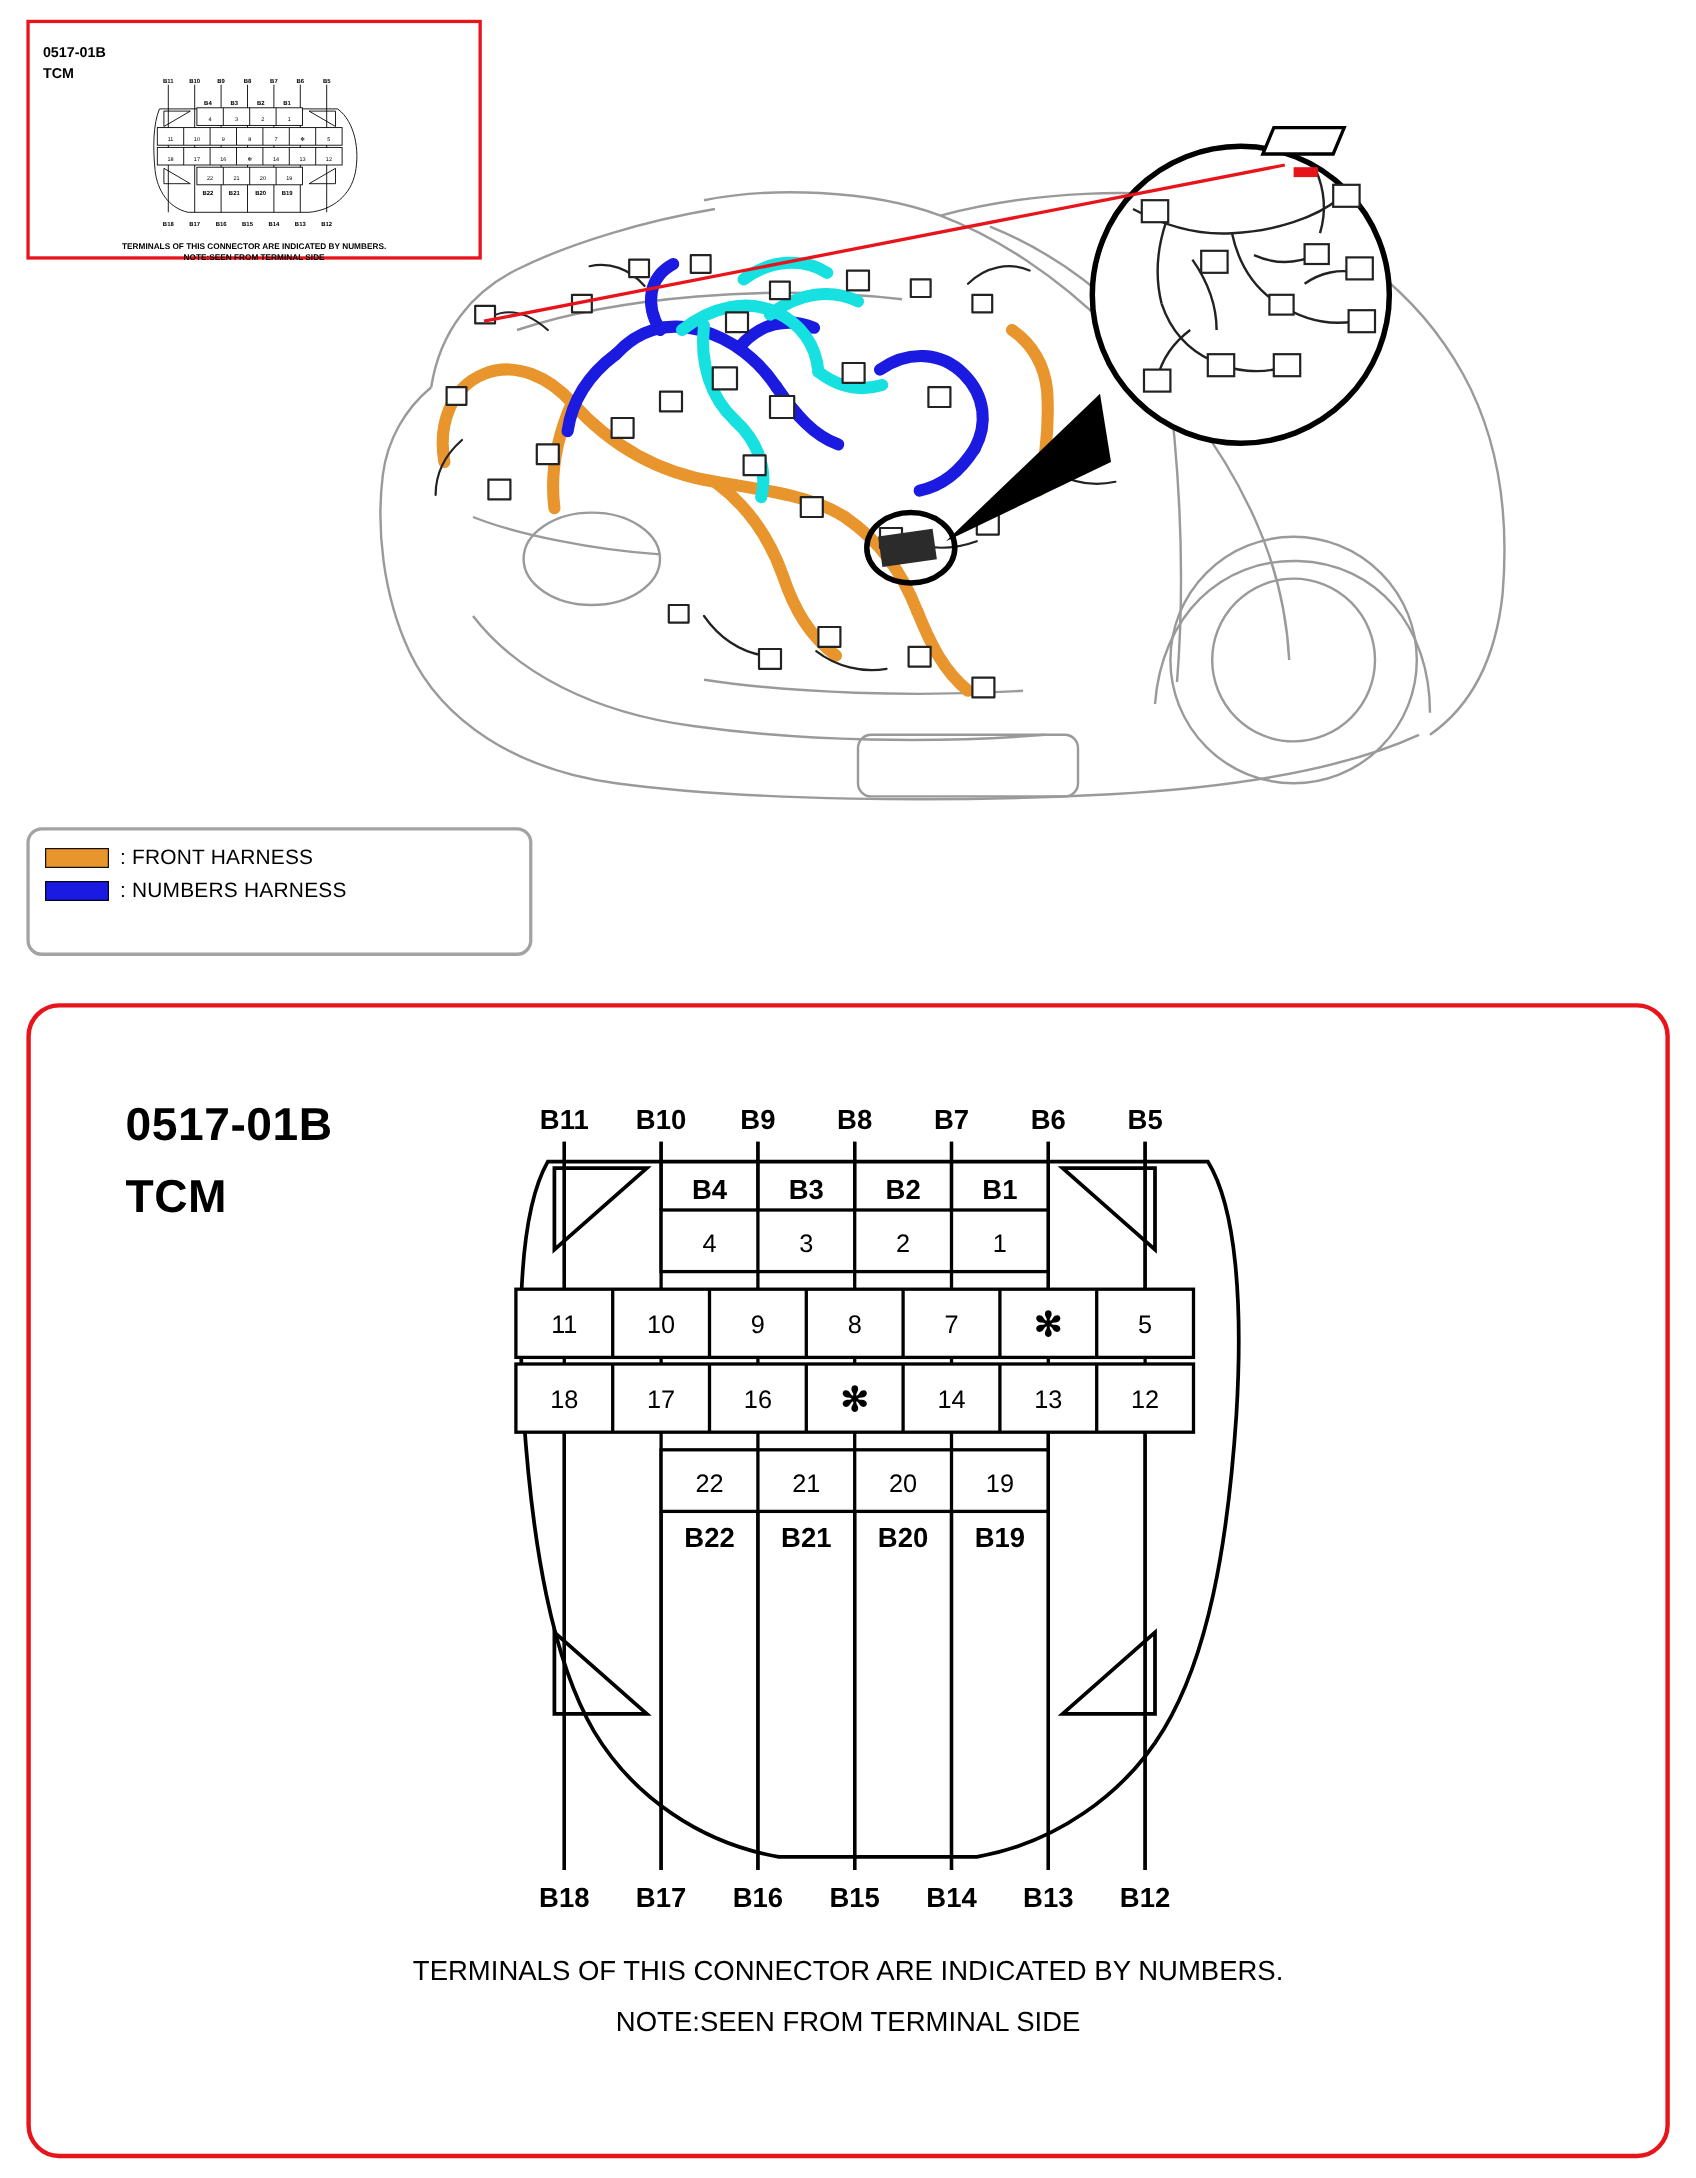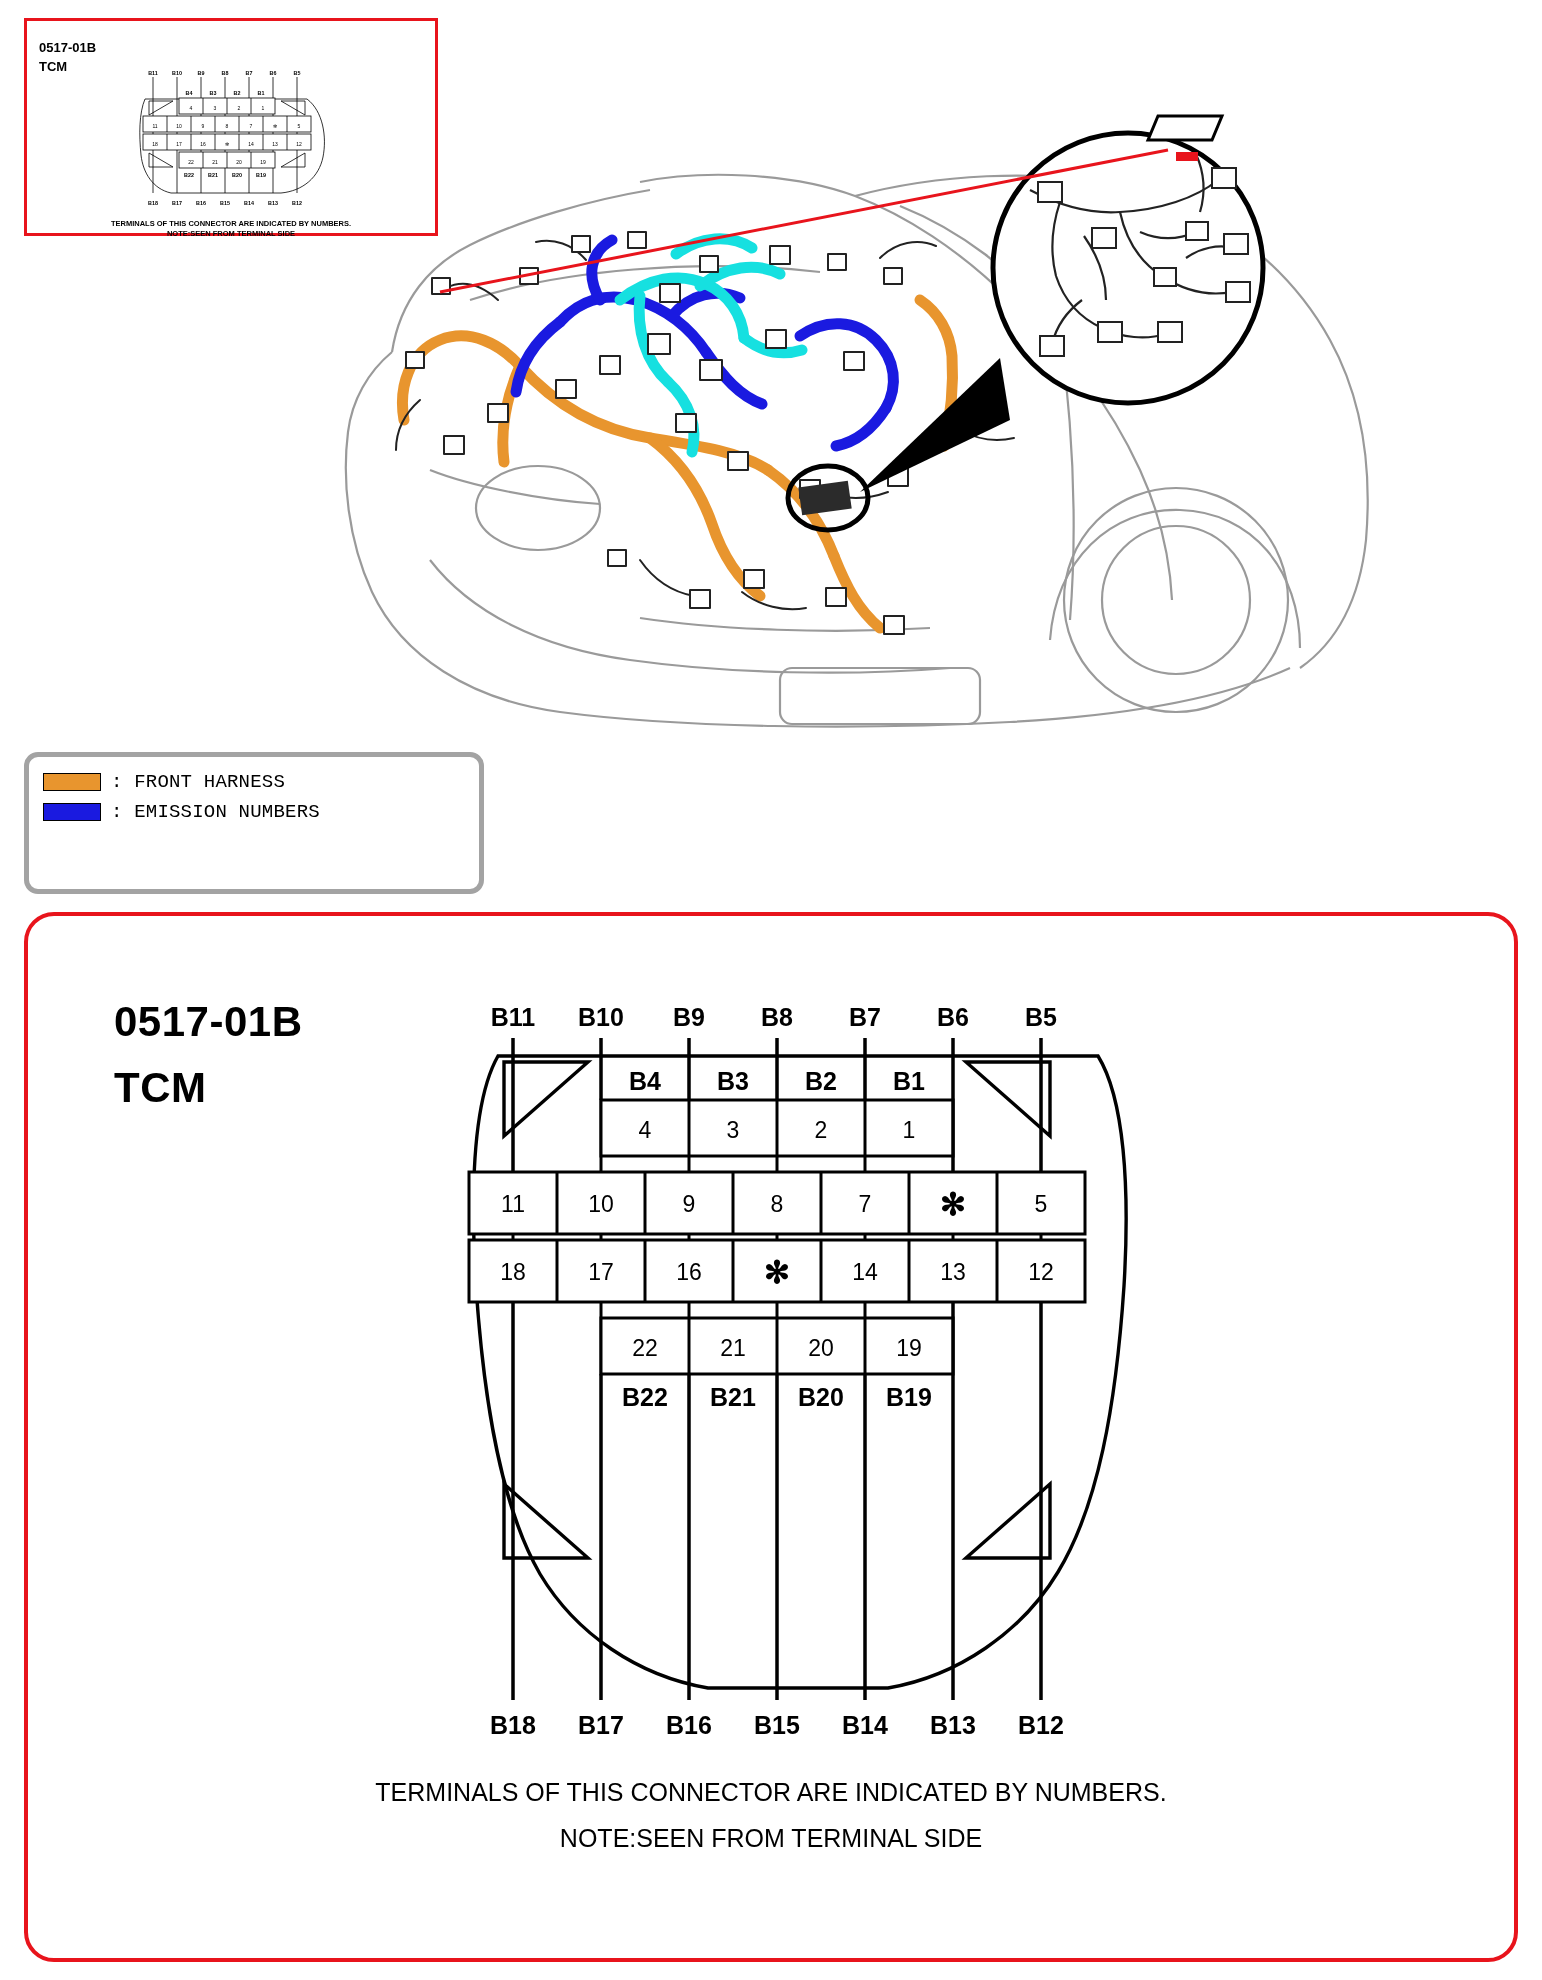--- a/index.html
+++ b/index.html
@@ -61,27 +61,26 @@
     width: 1542px;
     height: 740px;
   }
 
   
   .legend {
     position: absolute;
     left: 24px;
     top: 752px;
     width: 460px;
-    height: 142px;
-    border: 5px solid #a3a3a3;
+    height: 117px;
+    border: 3px solid #a3a3a3;
     border-radius: 14px;
     background: #fff;
     box-sizing: border-box;
     padding: 10px 0 0 14px;
-    font-family: Liberation Mono, monospace;
   }
   .legend-row {
     display: flex;
     align-items: center;
     height: 30px;
   }
   .legend-swatch {
     width: 56px;
     height: 16px;
     border: 1.5px solid #000;
@@ -407,21 +406,21 @@
   </div>
 </div>
 
 <div class="legend">
   <div class="legend-row">
     <span class="legend-swatch" style="background:#E8952E"></span>
     <span class="legend-label">: FRONT HARNESS</span>
   </div>
   <div class="legend-row">
     <span class="legend-swatch" style="background:#1A1AE0"></span>
-    <span class="legend-label">: EMISSION NUMBERS</span>
+    <span class="legend-label">: NUMBERS HARNESS</span>
   </div>
 </div>
 
 <div class="panel">
   <div class="panel-code">0517-01B</div>
   <div class="panel-name">TCM</div>
 
   <svg class="conn-big" viewBox="0 0 680 780">
     <g font-family="Liberation Sans, sans-serif" font-size="25" font-weight="bold" text-anchor="middle" fill="#000">
       <text x="55" y="40">B11</text>

